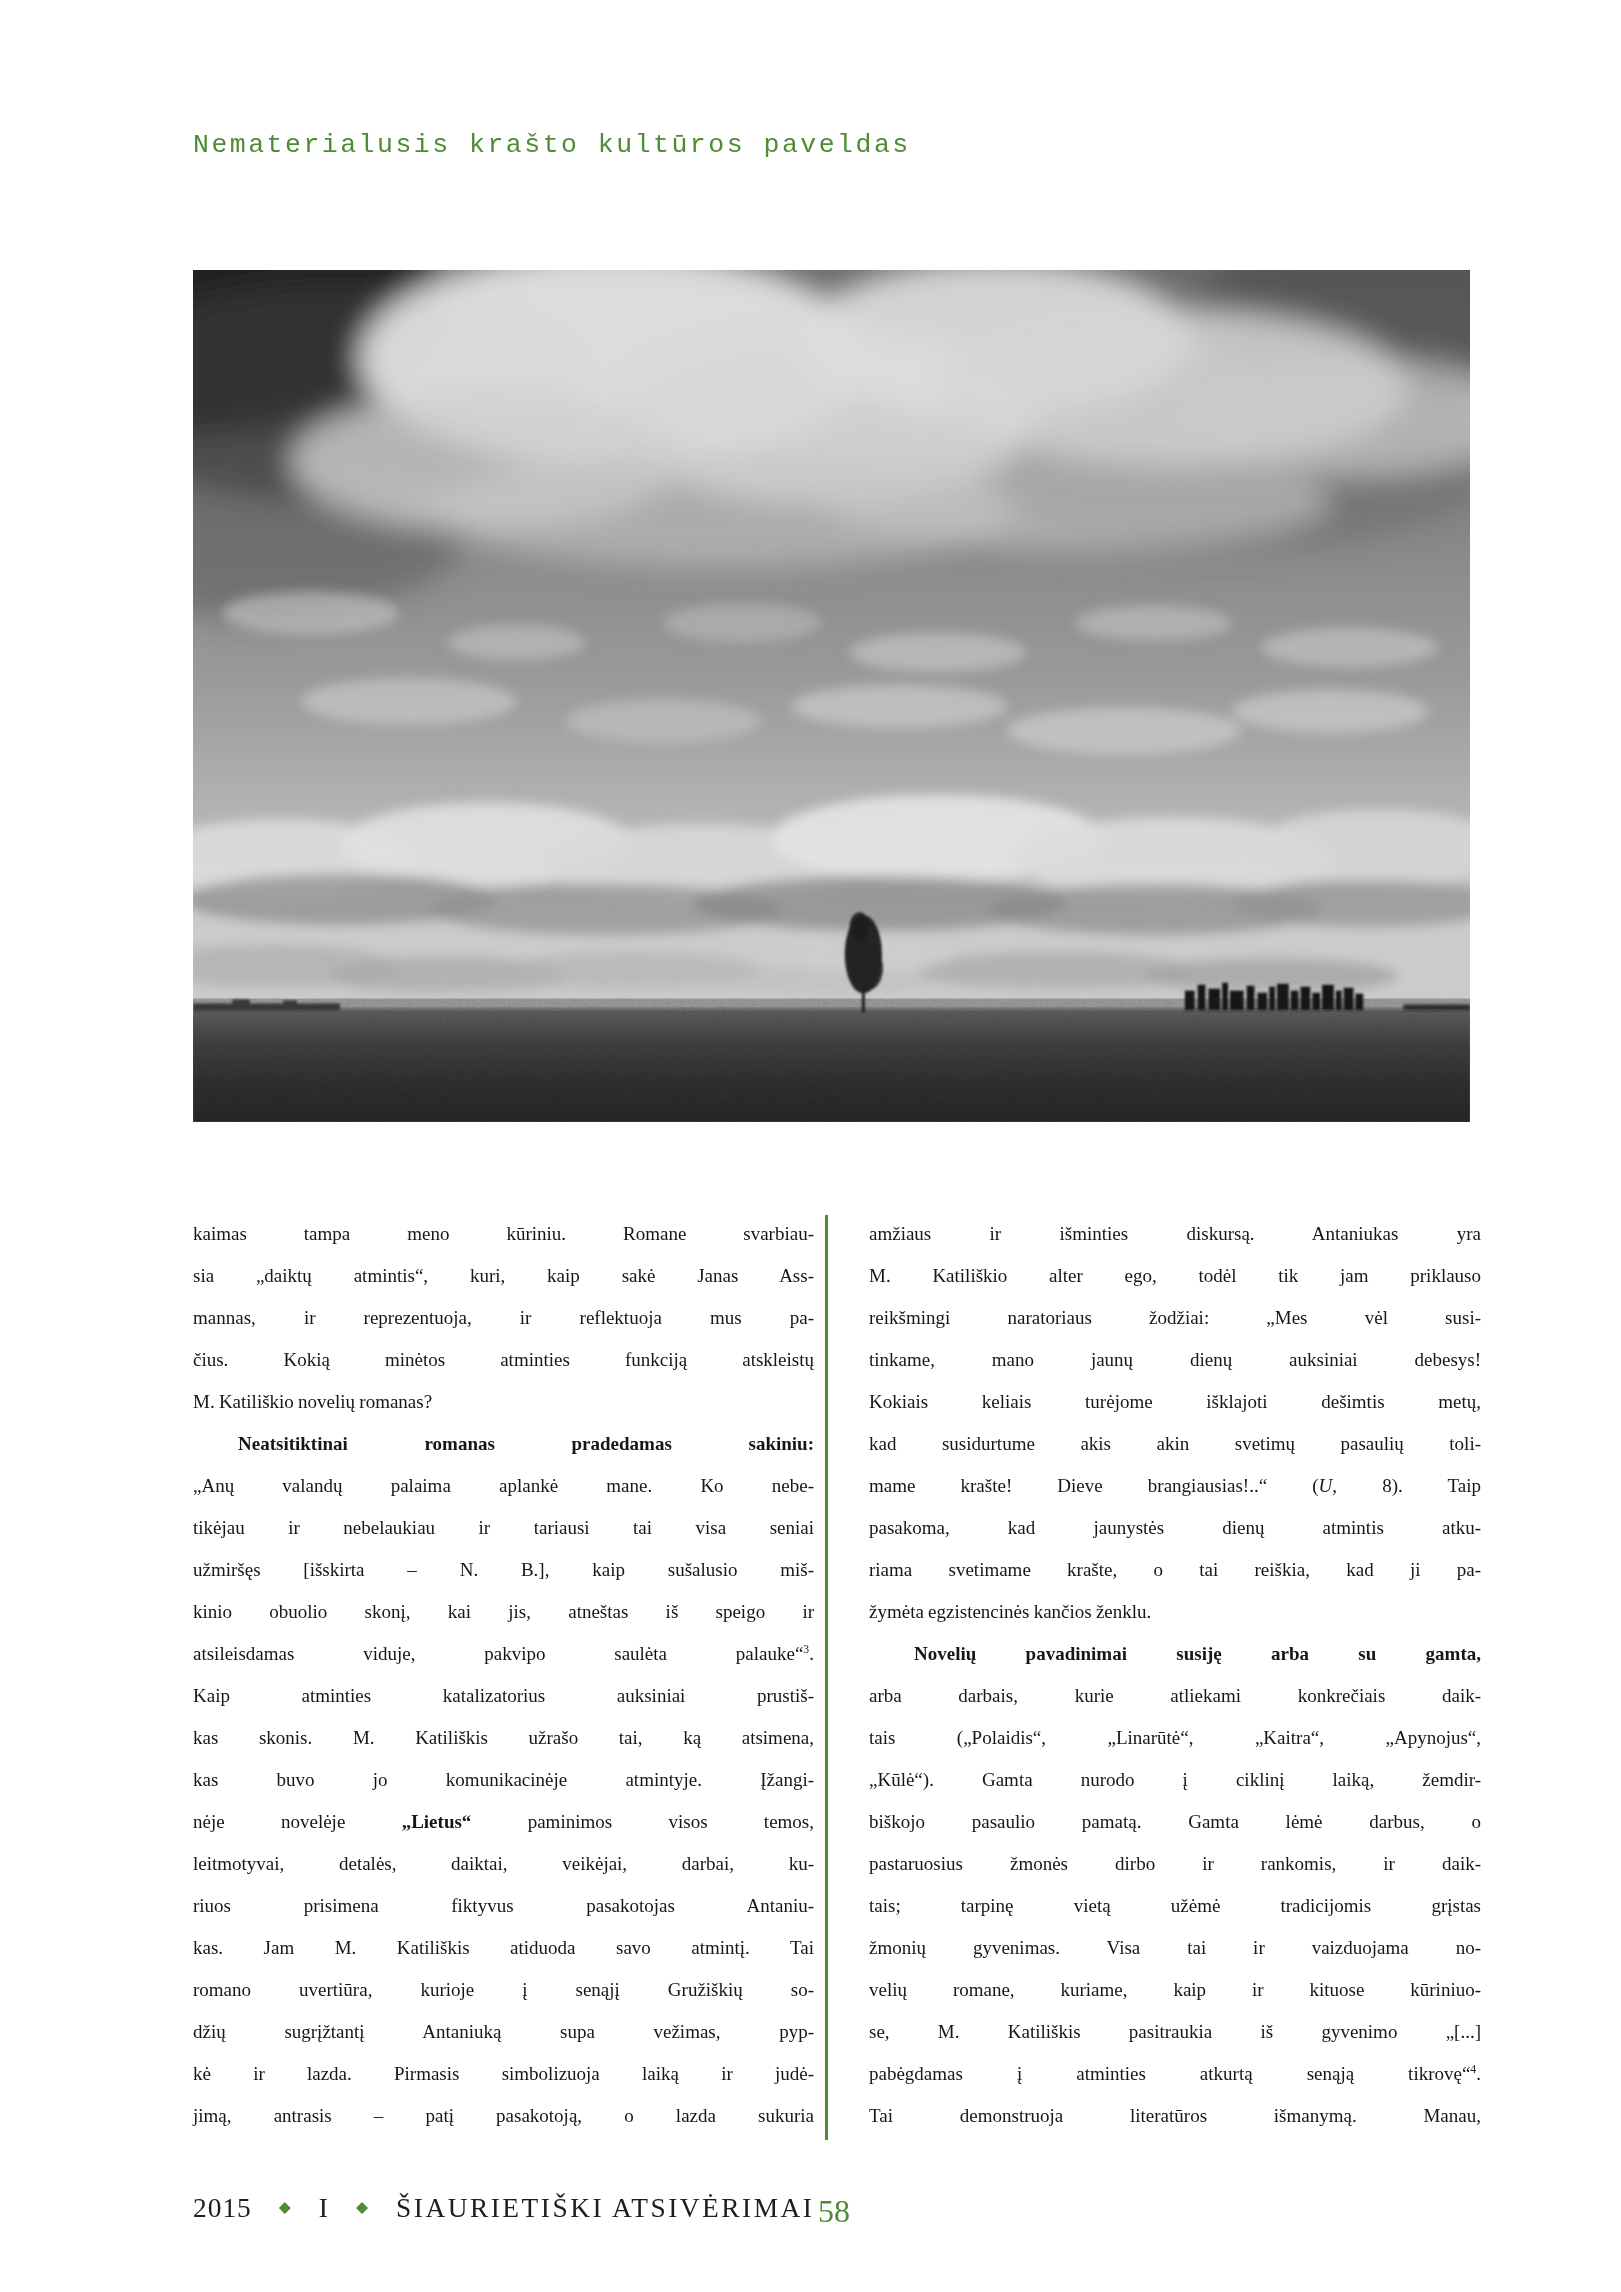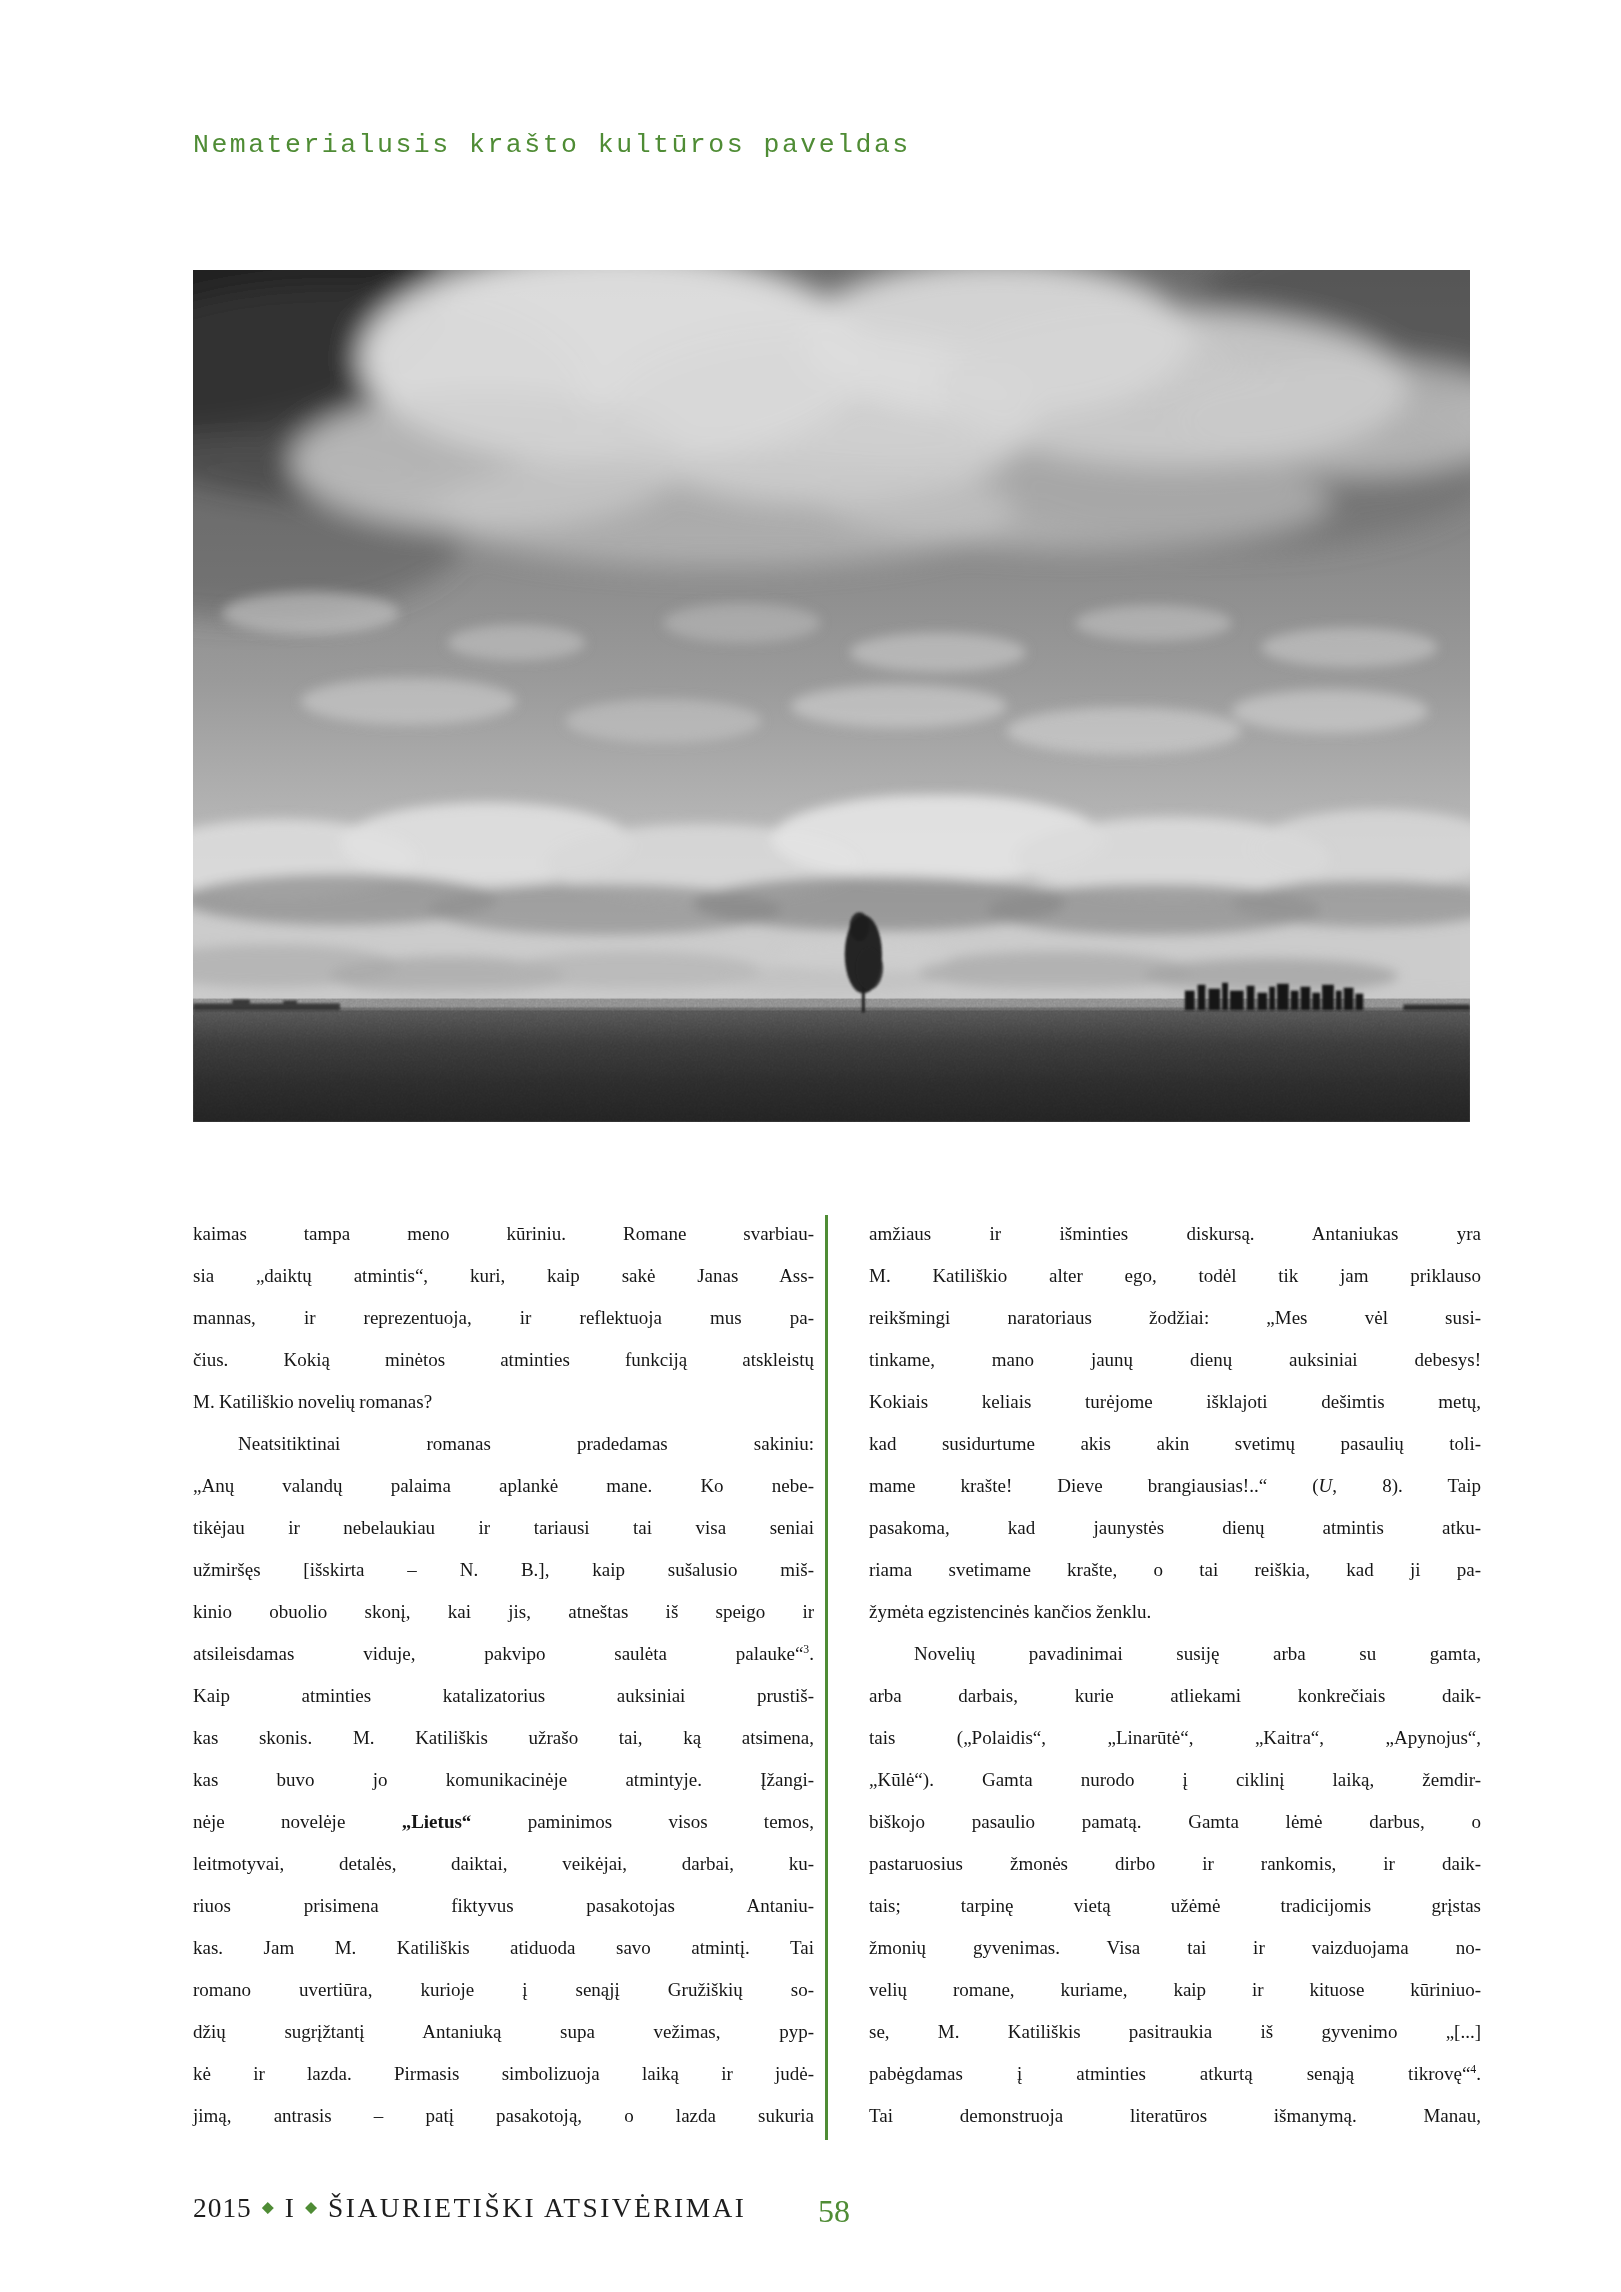--- a/index.html
+++ b/index.html
@@ -36,31 +36,31 @@
     position:absolute;left:632px;top:2px;width:2.9px;height:925px;
     background:var(--accent,#4f8c35);
   }
   .line{
     font-size:19px;line-height:42px;height:42px;
     text-align:justify;text-align-last:justify;
     word-spacing:-0.5px;
     white-space:nowrap;
   }
   .line.para-end{text-align-last:left;}
-  .line.indent{padding-left:45px;}
+  .line.indent{padding-left:45px;font-weight:bold;}
   .line sup{font-size:0.62em;line-height:0;vertical-align:super;}
   .line .b{font-weight:bold;}
   .line .i{font-style:italic;}
   .footer{
     position:absolute;left:193px;top:2193px;width:1287px;height:39px;
     font-size:27.4px;color:#1d1d1d;
   }
   .footer-left{
     position:absolute;left:0;top:0;
-    display:flex;align-items:baseline;gap:10px;
+    display:flex;align-items:baseline;gap:27px;
     letter-spacing:1px;white-space:nowrap;
   }
   .footer .journal-title{letter-spacing:2.5px;}
   .diamond{
     color:var(--accent,#4f8c35);
     font-size:15.7px;line-height:1;align-self:center;
     position:relative;top:-2px;
   }
   .page-number{
     position:absolute;left:625px;top:0;

